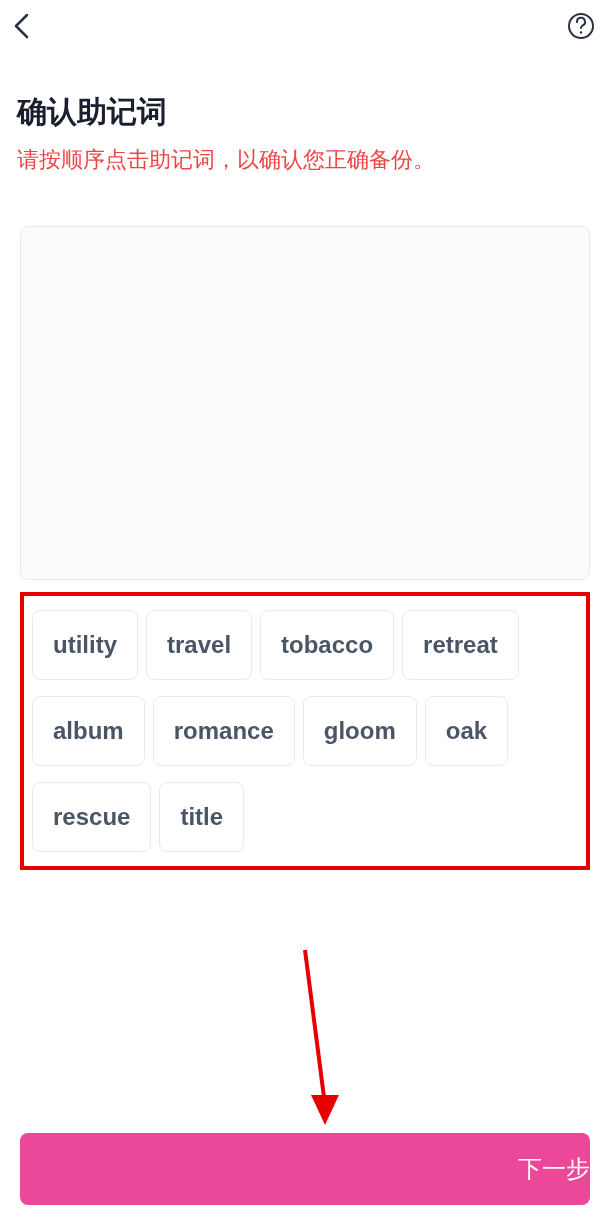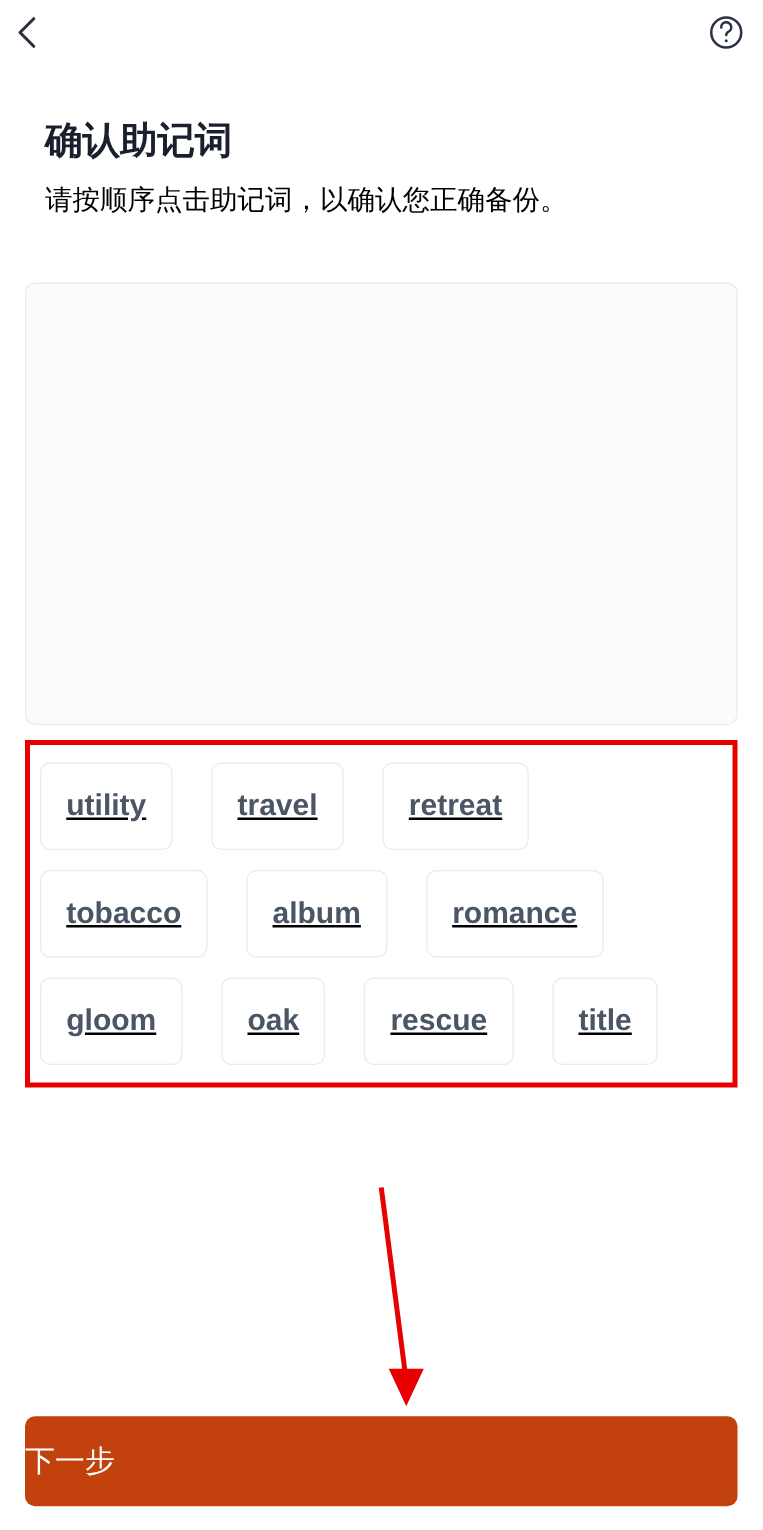--- a/index.html
+++ b/index.html
@@ -40,50 +40,49 @@
       display: flex;
       align-items: center;
       justify-content: center;
       cursor: pointer;
     }
     .help-icon svg {
       width: 28px;
       height: 28px;
     }
     .content {
-      padding: 40px 20px 0 36px;
+      padding: 40px 20px 0 17px;
     }
     .title {
       font-size: 30px;
       font-weight: 700;
       color: #1a1f2e;
       margin-bottom: 10px;
     }
     .subtitle {
       font-size: 22px;
-      color: #000000;
+      color: #ef4444;
       line-height: 1.5;
     }
     .selected-box {
       margin: 50px 20px 0 20px;
       height: 354px;
       background: #fbfbfc;
       border: 1px solid #e8eaed;
       border-radius: 8px;
     }
     .word-grid-wrapper {
       margin: 12px 20px 0 20px;
       border: 4px solid #e80000;
       padding: 14px 8px 14px 8px;
     }
     .word-grid {
       display: flex;
       flex-wrap: wrap;
-      gap: 16px 31px;
-      text-decoration: underline;
+      gap: 16px 8px;
     }
     .word-chip {
       padding: 20px 20px;
       background: #ffffff;
       border: 1px solid #e8eaed;
       border-radius: 8px;
       font-size: 24px;
       font-weight: 600;
       color: #4a5565;
       cursor: pointer;
@@ -94,29 +93,29 @@
       left: 295px;
       top: 945px;
       pointer-events: none;
     }
     .next-button {
       position: absolute;
       left: 20px;
       right: 20px;
       bottom: 19px;
       height: 72px;
-      background: #c2410c;
+      background: #ec4899;
       border: none;
       border-radius: 8px;
       color: #ffffff;
       font-size: 24px;
       cursor: pointer;
       display: flex;
       align-items: center;
-      justify-content: flex-start;
+      justify-content: flex-end;
     }
   </style>
 </head>
 <body>
 
 <div class="header">
   <div class="back-icon">
     <svg viewBox="0 0 18 28" fill="none" stroke="#2a3242" stroke-width="2.5" stroke-linecap="round" stroke-linejoin="round">
       <polyline points="14,3 3,14 14,25"></polyline>
     </svg>
@@ -134,22 +133,22 @@
   <div class="title">确认助记词</div>
   <div class="subtitle">请按顺序点击助记词，以确认您正确备份。</div>
 </div>
 
 <div class="selected-box"></div>
 
 <div class="word-grid-wrapper">
   <div class="word-grid">
     <div class="word-chip">utility</div>
     <div class="word-chip">travel</div>
+    <div class="word-chip">tobacco</div>
     <div class="word-chip">retreat</div>
-    <div class="word-chip">tobacco</div>
     <div class="word-chip">album</div>
     <div class="word-chip">romance</div>
     <div class="word-chip">gloom</div>
     <div class="word-chip">oak</div>
     <div class="word-chip">rescue</div>
     <div class="word-chip">title</div>
   </div>
 </div>
 
 <svg class="arrow-annotation" width="60" height="200" viewBox="0 0 60 200">

